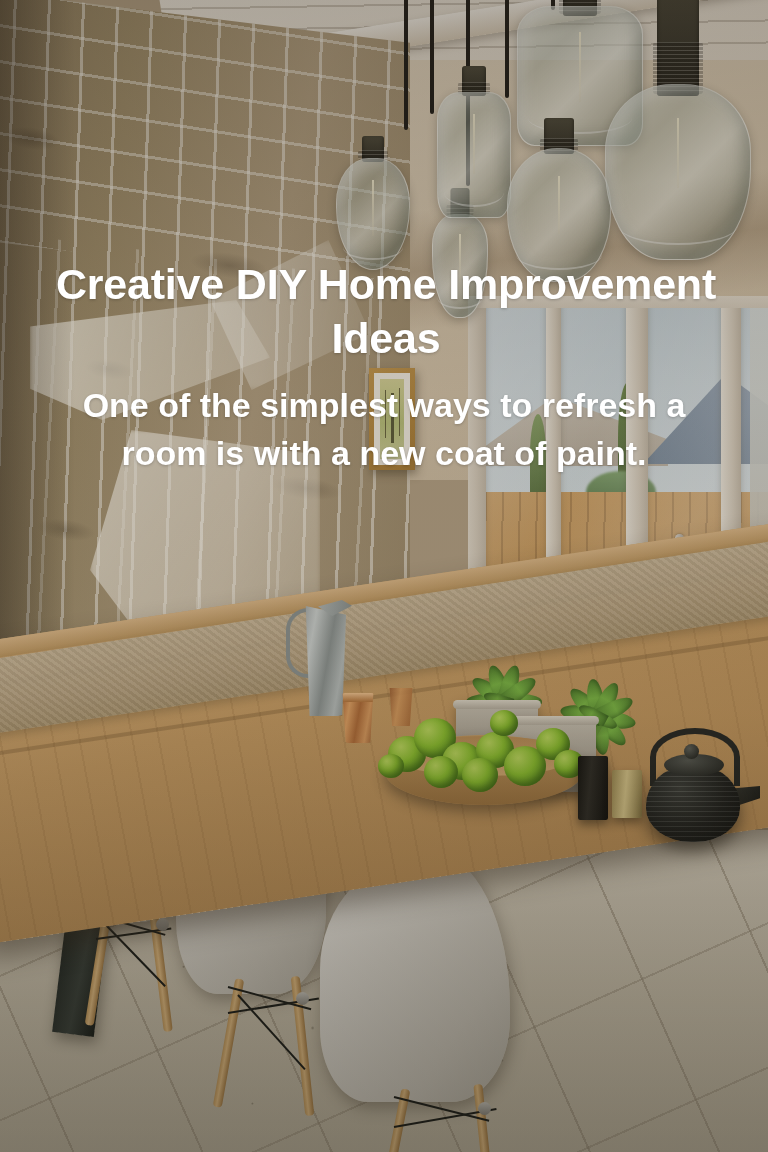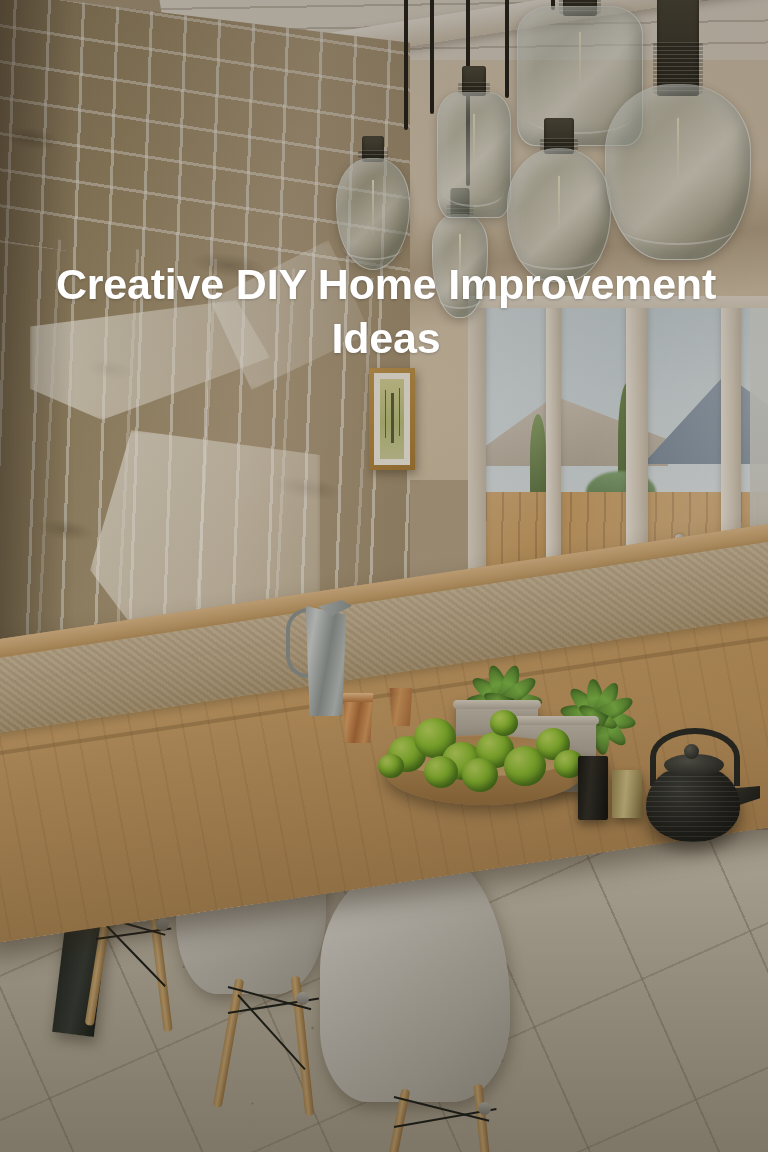--- a/index.html
+++ b/index.html
@@ -711,15 +711,16 @@
       <div class="teapot-lid"></div>
       <div class="teapot-knob"></div>
     </div>
 
   </div>
 
   <div class="tint"></div>
 
   <div class="text-layer">
     <div class="headline">Creative DIY Home Improvement Ideas</div>
+    <div class="subhead">One of the simplest ways to refresh a room is with a new coat of paint.</div>
   </div>
 
 </div>
 
 </body></html>

